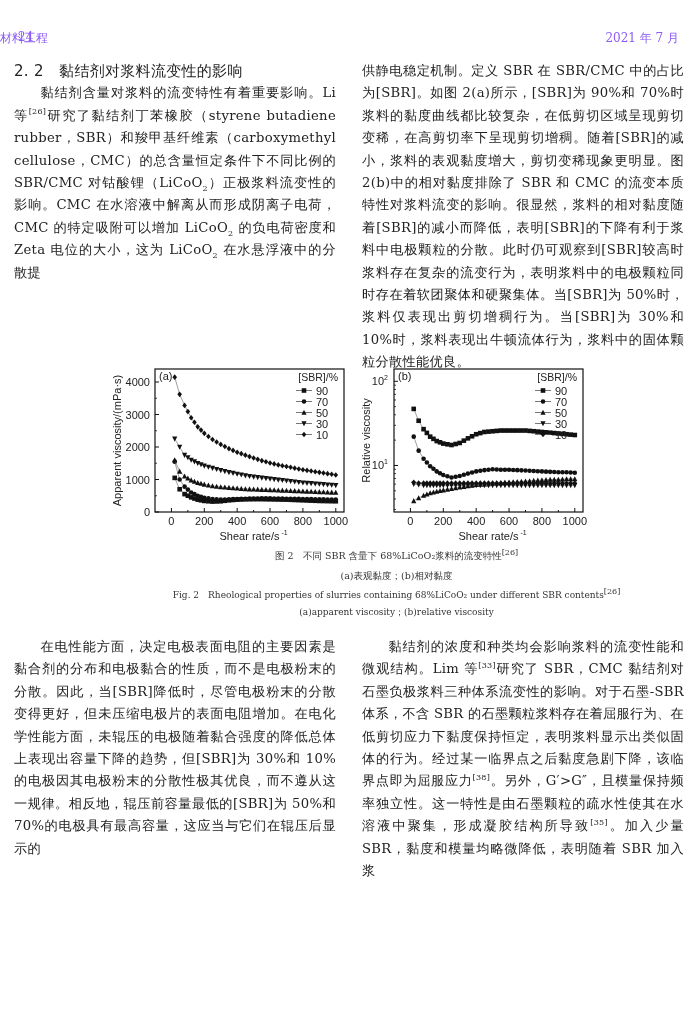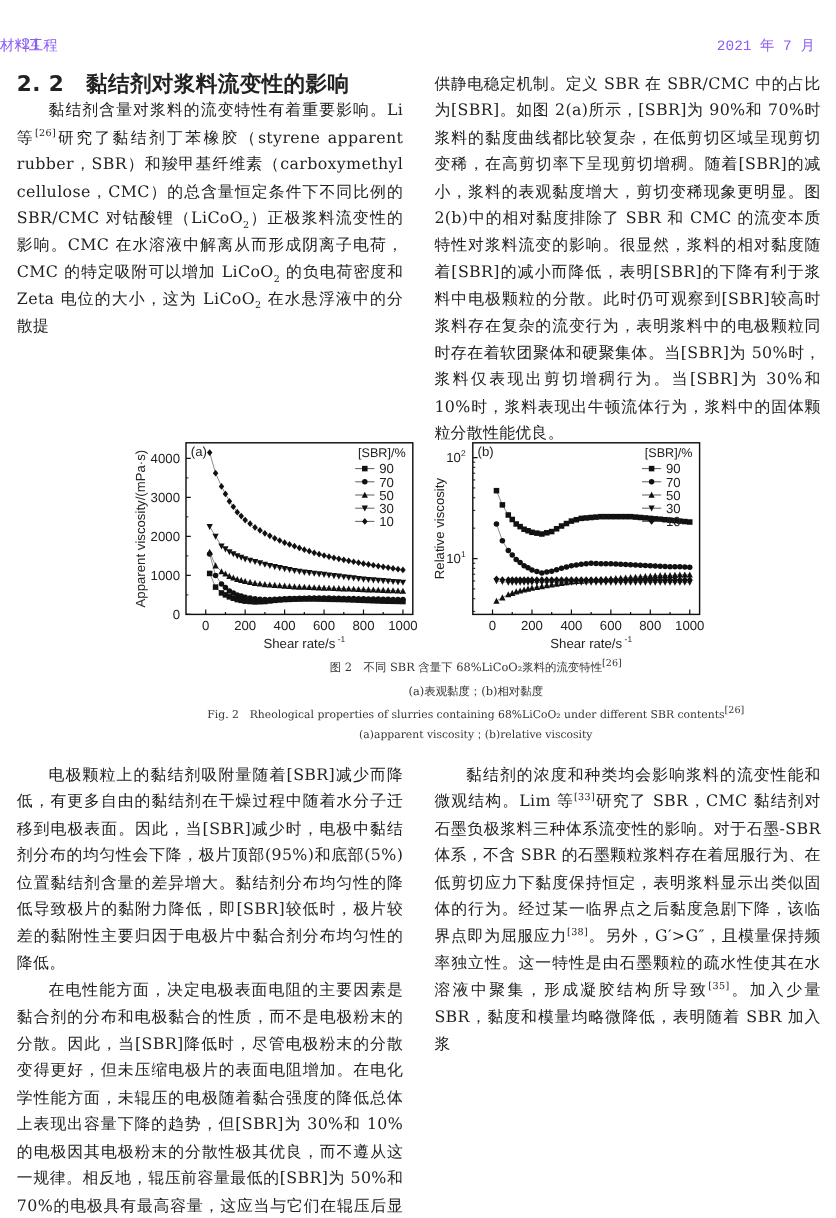--- a/index.html
+++ b/index.html
@@ -1,36 +1,36 @@
 <!DOCTYPE html>
 <html><head>
 <meta charset="utf-8">
 <style>
   html,body{margin:0;padding:0;background:#fff;}
   body{width:697px;height:1015px;position:relative;overflow:hidden;font-family:"DejaVu Serif","Liberation Serif",serif;color:#222;}
   .hdr{position:absolute;top:30px;font-size:12px;color:#8b5cf6;font-family:"DejaVu Serif",serif;}
   .col{position:absolute;font-size:13.2px;line-height:22.4px;text-align:justify;letter-spacing:0.3px;}
   .col p{margin:0;}
   .indent{text-indent:2em;}
-  .sec{font-weight:bold;font-family:"DejaVu Sans","Liberation Sans",sans-serif;font-size:18px;}
+  .sec{font-weight:normal;font-family:"DejaVu Sans","Liberation Sans",sans-serif;font-size:15px;}
   sup{font-size:8px;line-height:0;vertical-align:super;margin-top:24px;}
   sub{font-size:8px;line-height:0;}
   .cap{position:absolute;left:0;width:697px;text-align:center;font-size:9.5px;color:#333;padding-left:48px;}
   svg text{font-family:"Liberation Sans","DejaVu Sans",sans-serif;fill:#222;}
 </style>
 </head>
 <body>
 
 <div class="hdr" style="left:18px;">24</div>
 <div class="hdr" style="left:0;width:697px;">材料工程</div>
-<div class="hdr" style="right:18px;font-family:Liberation Mono, monospace;">2021 年 7 月</div>
+<div class="hdr" style="right:18px;">2021 年 7 月</div>
 
 <div class="col" style="left:14px;top:60px;width:322px;">
   <p class="sec">2. 2　黏结剂对浆料流变性的影响</p>
-  <p class="indent"><span>黏结剂含量对浆料的流变特性有着重要影响。Li 等</span><sup>[26]</sup><span>研究了黏结剂丁苯橡胶（styrene apparent rubber，SBR）和羧甲基纤维素（carboxymethyl cellulose，CMC）的总含量恒定条件下不同比例的 SBR/CMC 对钴酸锂（LiCoO</span><sub>2</sub><span>）正极浆料流变性的影响。CMC 在水溶液中解离从而形成阴离子电荷，CMC 的特定吸附可以增加 LiCoO</span><sub>2</sub><span> 的负电荷密度和 Zeta 电位的大小，这为 LiCoO</span><sub>2</sub><span> 在水悬浮液中的分散提</span></p>
+  <p class="indent"><span>黏结剂含量对浆料的流变特性有着重要影响。Li 等</span><sup>[26]</sup><span>研究了黏结剂丁苯橡胶（styrene butadiene rubber，SBR）和羧甲基纤维素（carboxymethyl cellulose，CMC）的总含量恒定条件下不同比例的 SBR/CMC 对钴酸锂（LiCoO</span><sub>2</sub><span>）正极浆料流变性的影响。CMC 在水溶液中解离从而形成阴离子电荷，CMC 的特定吸附可以增加 LiCoO</span><sub>2</sub><span> 的负电荷密度和 Zeta 电位的大小，这为 LiCoO</span><sub>2</sub><span> 在水悬浮液中的分散提</span></p>
 </div>
 
 <div class="col" style="left:362px;top:60px;width:322px;">
   <p>供静电稳定机制。定义 SBR 在 SBR/CMC 中的占比为[SBR]。如图 2(a)所示，[SBR]为 90%和 70%时浆料的黏度曲线都比较复杂，在低剪切区域呈现剪切变稀，在高剪切率下呈现剪切增稠。随着[SBR]的减小，浆料的表观黏度增大，剪切变稀现象更明显。图 2(b)中的相对黏度排除了 SBR 和 CMC 的流变本质特性对浆料流变的影响。很显然，浆料的相对黏度随着[SBR]的减小而降低，表明[SBR]的下降有利于浆料中电极颗粒的分散。此时仍可观察到[SBR]较高时浆料存在复杂的流变行为，表明浆料中的电极颗粒同时存在着软团聚体和硬聚集体。当[SBR]为 50%时，浆料仅表现出剪切增稠行为。当[SBR]为 30%和 10%时，浆料表现出牛顿流体行为，浆料中的固体颗粒分散性能优良。</p>
 </div>
 
 <svg id="chartA" style="position:absolute;left:100px;top:362px;" width="250" height="180">
     <rect x="55" y="7" width="189" height="143" fill="none" stroke="#111" stroke-width="1.2"></rect>
     <line x1="71.43478260869566" y1="150" x2="71.43478260869566" y2="146" stroke="#111" stroke-width="1"></line>
     <text x="71.43478260869566" y="163" text-anchor="middle" font-size="11">0</text>
@@ -583,19 +583,18 @@
     <polygon points="198,69.7 200.3,72.5 198,75.3 195.7,72.5" fill="#111"></polygon>
     <text x="210" y="76.5" font-size="11">10</text>
   </svg>
 
 <div class="cap" style="top:550px;"><span>图 2　不同 SBR 含量下 68%LiCoO₂浆料的流变特性</span><sup>[26]</sup></div>
 <div class="cap" style="top:570px;">(a)表观黏度；(b)相对黏度</div>
 <div class="cap" style="top:589px;font-size:9px;"><span>Fig. 2　Rheological properties of slurries containing 68%LiCoO₂ under different SBR contents</span><sup>[26]</sup></div>
 <div class="cap" style="top:606px;font-size:9px;">(a)apparent viscosity；(b)relative viscosity</div>
 
 <div class="col" style="left:14px;top:636px;width:322px;">
-  <p class="indent">电极颗粒上的黏结剂吸附量随着[SBR]减少而降低，有更多自由的黏结剂在干燥过程中随着水分子迁移到电极表面。因此，当[SBR]减少时，电极中黏结剂分布的均匀性会下降，极片顶部(95%)和底部(5%)位置黏结剂含量的差异增大。黏结剂分布均匀性的降低导致极片的黏附力降低，即[SBR]较低时，极片较差的黏附性主要归因于电极片中黏合剂分布均匀性的降低。</p>
   <p class="indent">在电性能方面，决定电极表面电阻的主要因素是黏合剂的分布和电极黏合的性质，而不是电极粉末的分散。因此，当[SBR]降低时，尽管电极粉末的分散变得更好，但未压缩电极片的表面电阻增加。在电化学性能方面，未辊压的电极随着黏合强度的降低总体上表现出容量下降的趋势，但[SBR]为 30%和 10%的电极因其电极粉末的分散性极其优良，而不遵从这一规律。相反地，辊压前容量最低的[SBR]为 50%和 70%的电极具有最高容量，这应当与它们在辊压后显示的</p>
 </div>
 
 <div class="col" style="left:362px;top:636px;width:322px;">
   <p class="indent"><span>黏结剂的浓度和种类均会影响浆料的流变性能和微观结构。Lim 等</span><sup>[33]</sup><span>研究了 SBR，CMC 黏结剂对石墨负极浆料三种体系流变性的影响。对于石墨-SBR 体系，不含 SBR 的石墨颗粒浆料存在着屈服行为、在低剪切应力下黏度保持恒定，表明浆料显示出类似固体的行为。经过某一临界点之后黏度急剧下降，该临界点即为屈服应力</span><sup>[38]</sup><span>。另外，G′&gt;G″，且模量保持频率独立性。这一特性是由石墨颗粒的疏水性使其在水溶液中聚集，形成凝胶结构所导致</span><sup>[35]</sup><span>。加入少量 SBR，黏度和模量均略微降低，表明随着 SBR 加入浆</span></p>
 </div>
 
 </body></html>

